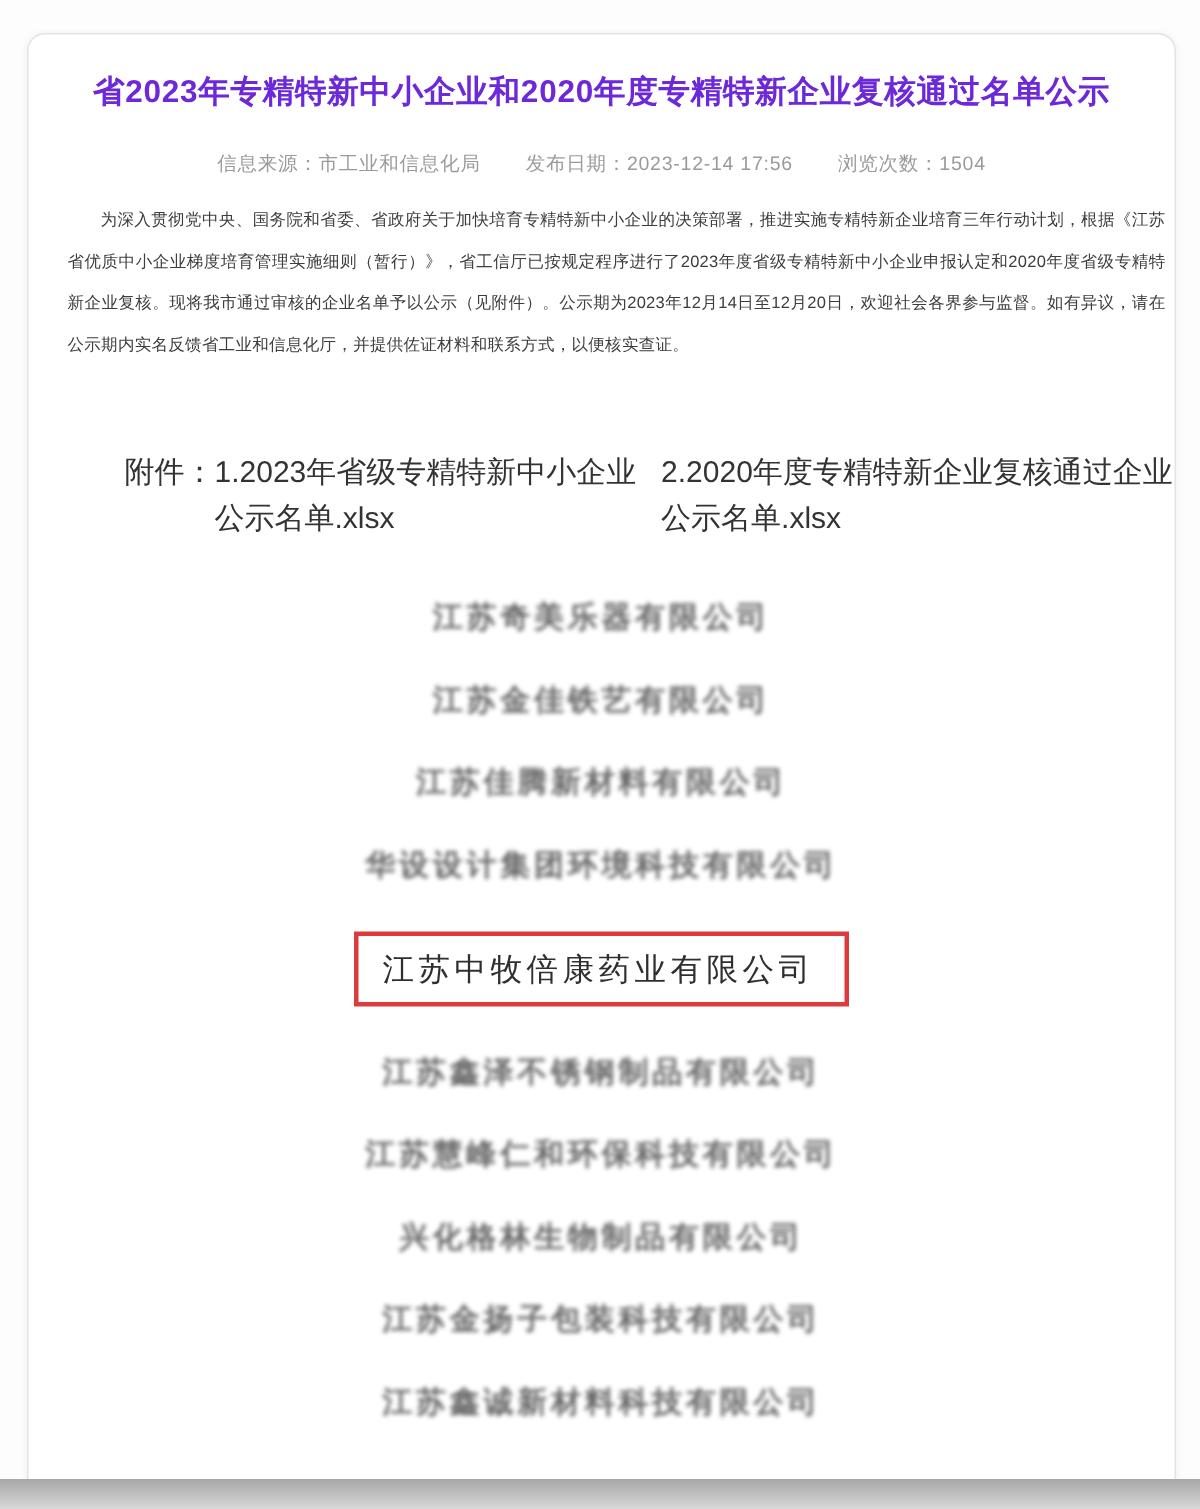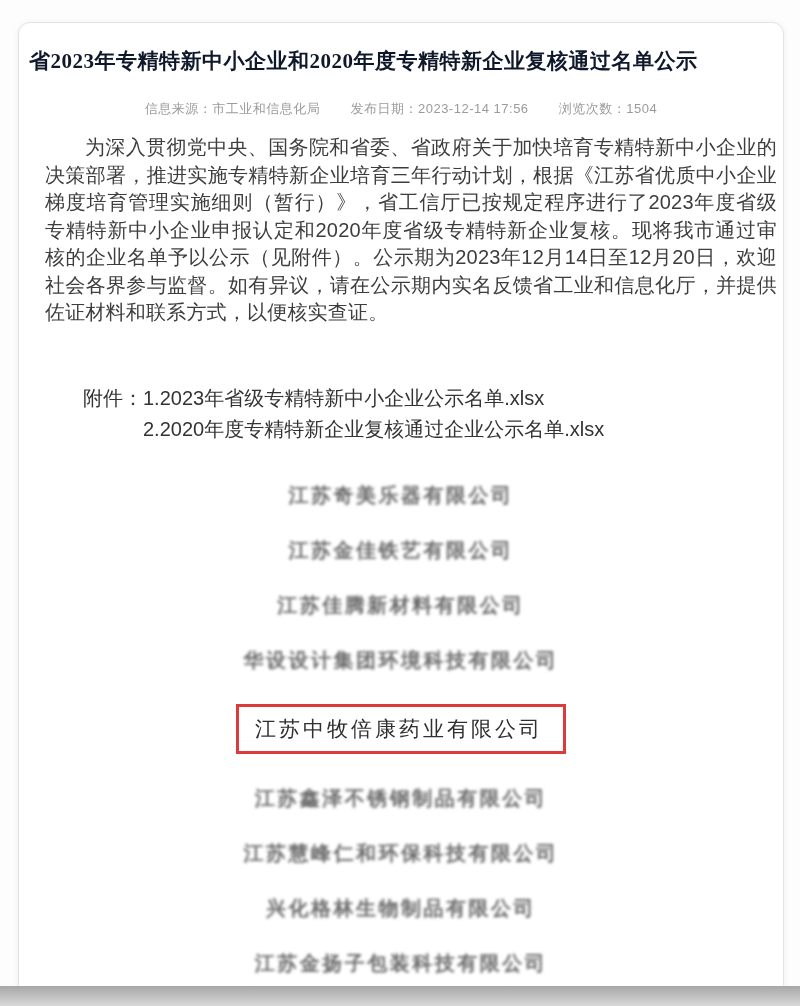--- a/index.html
+++ b/index.html
@@ -18,56 +18,56 @@
     top: 22px;
     bottom: -30px;
     background: #ffffff;
     border: 1px solid #e3e3e3;
     border-radius: 12px;
     box-shadow: 0 1px 6px rgba(0,0,0,0.07);
     overflow: hidden;
   }
   .title {
     margin: 24px 10px 0 10px;
+    text-align: center;
     font-size: 21px;
     font-weight: bold;
-    color: #0f172a;
+    color: #6d28d9;
     letter-spacing: 0.5px;
-    font-family: Liberation Serif, serif;
   }
   .meta {
     margin-top: 25px;
     text-align: center;
     font-size: 13px;
     color: #9b9b9b;
     letter-spacing: 0.5px;
   }
   .meta .seg { margin: 0 13px; }
   .body-text {
     margin: 16px 6px 0 26px;
-    font-size: 20px;
+    font-size: 11px;
     line-height: 27.5px;
     color: #3d3d3d;
     text-align: justify;
     text-indent: 2em;
     letter-spacing: 0.2px;
   }
   .attachments {
     margin: 56px 0 0 64px;
     font-size: 20px;
     color: #333333;
     display: flex;
     align-items: flex-start;
   }
   .att-label {
     flex: 0 0 auto;
     line-height: 31px;
     font-weight: 500;
   }
-  .att-list { display: flex; flex-direction: column; }
+  .att-list { display: flex; flex-direction: row; align-items: center; }
   .att-link {
     line-height: 31px;
     color: #333333;
     text-decoration: none;
     cursor: pointer;
   }
   .companies { margin-top: 36px; text-align: center; }
   .company {
     font-size: 20px;
     font-weight: 600;

